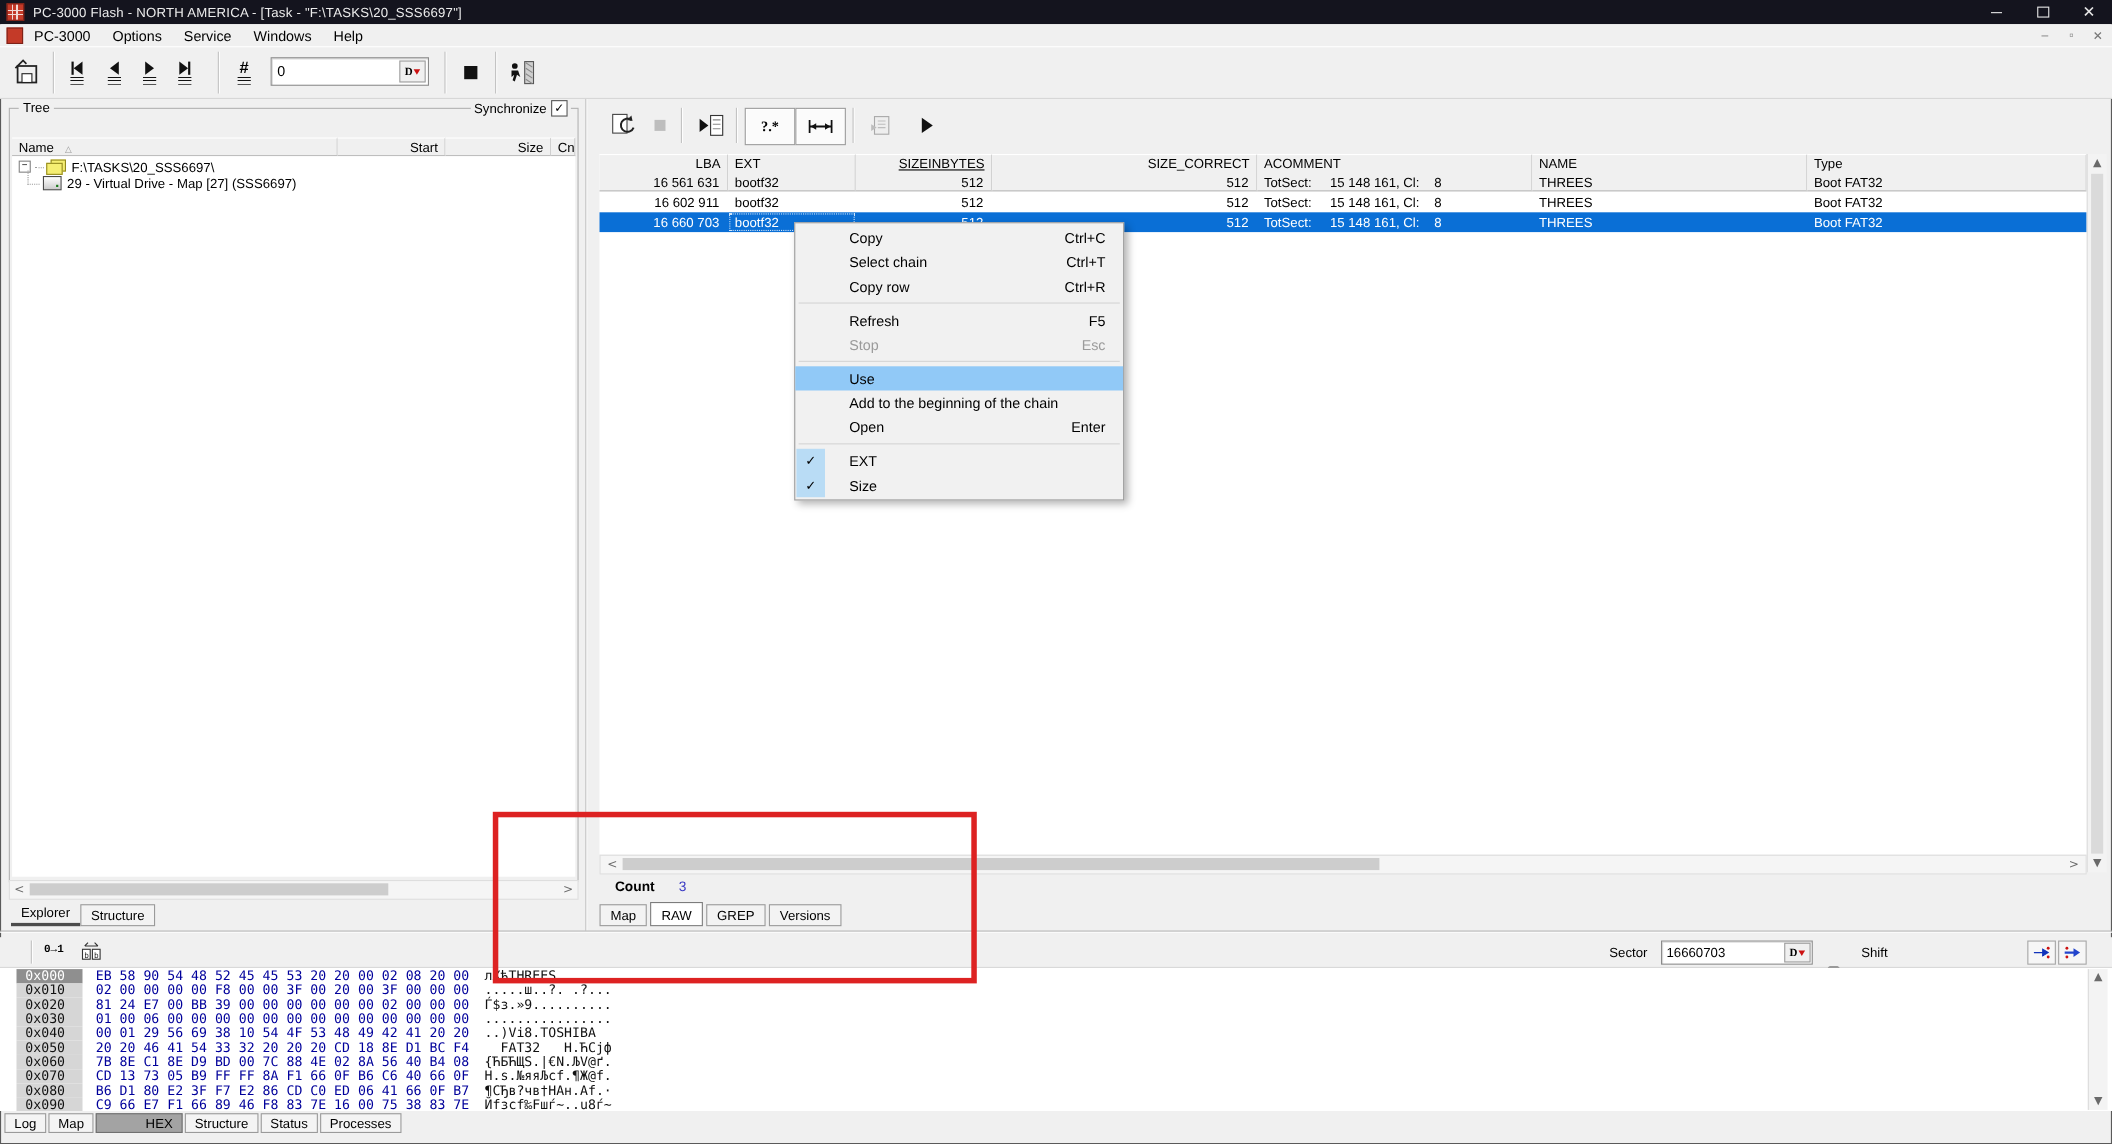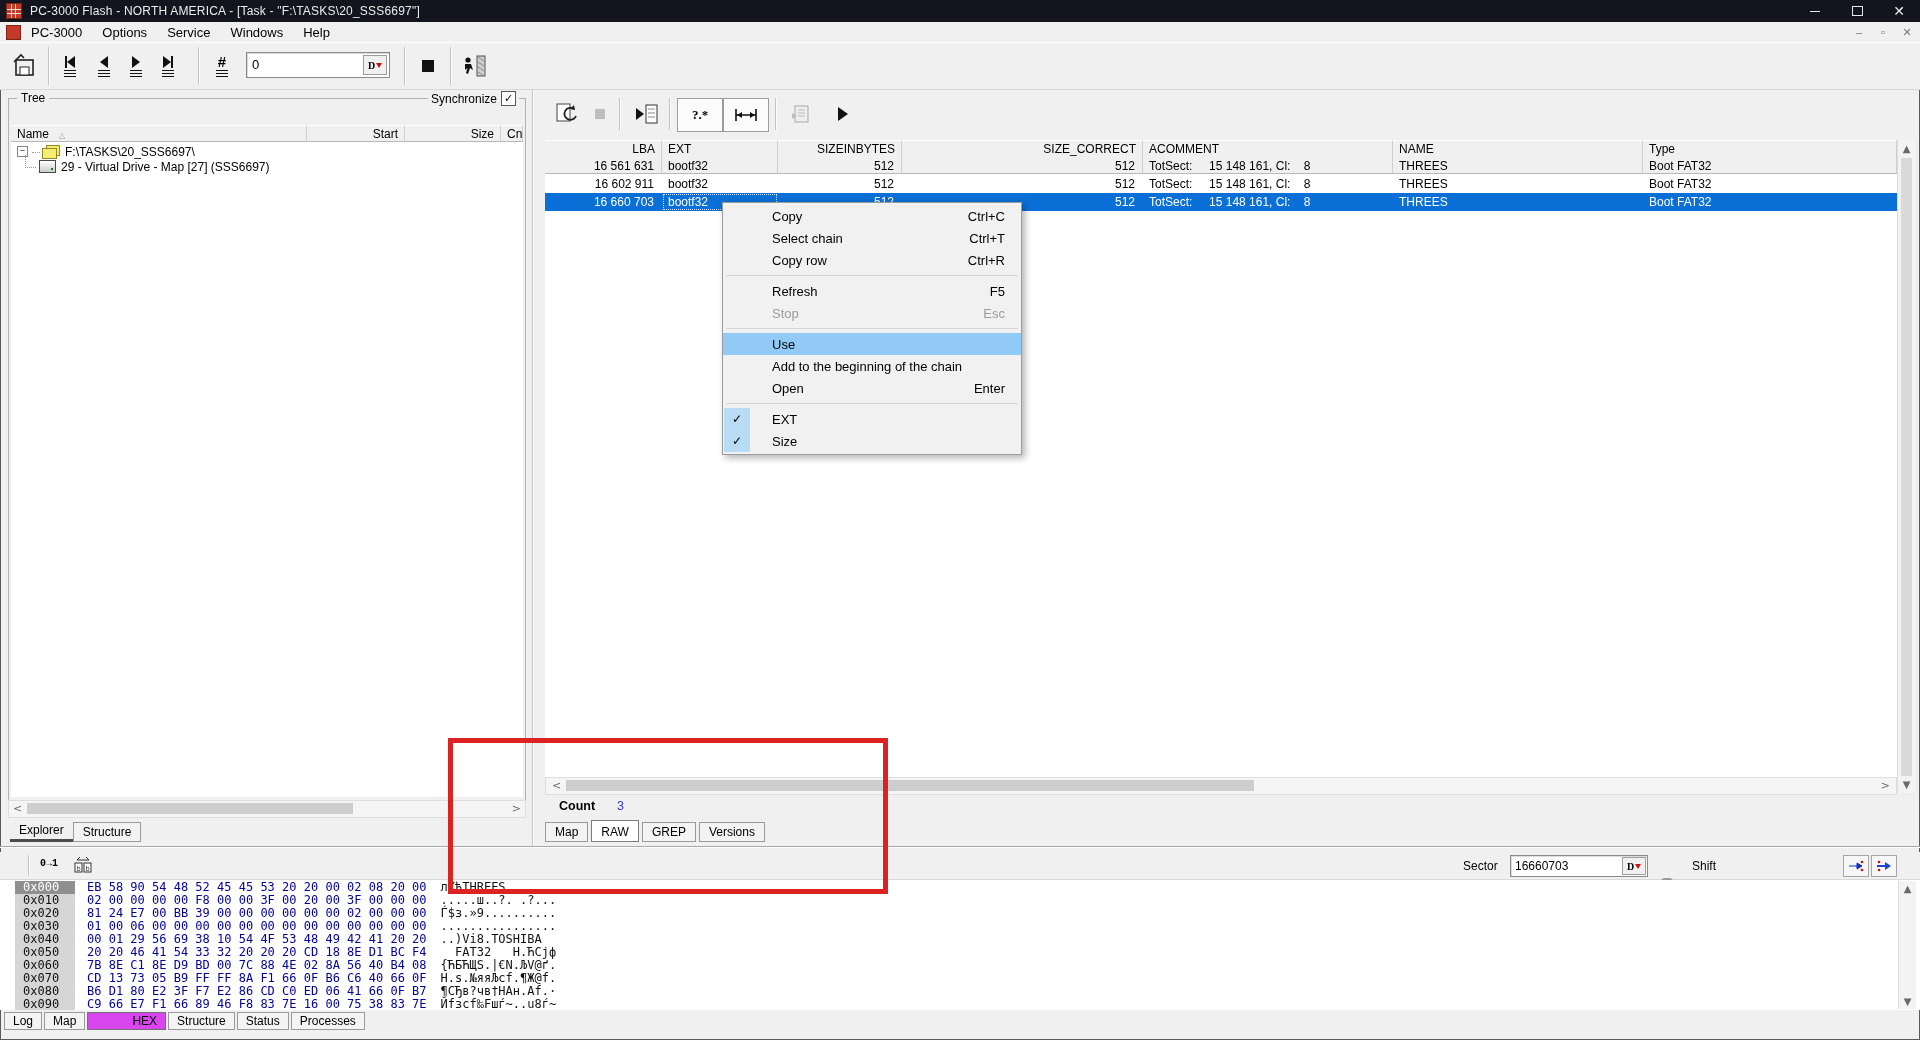--- a/index.html
+++ b/index.html
@@ -127,21 +127,21 @@
   .lock .shk{width:8px;height:7px;border:2px solid #9a9a9a;border-bottom:none;border-radius:4px 4px 0 0;margin:0 auto;}
   .lock .bod{width:12px;height:8px;background:#ddb726;border:1px solid #8a7a10;margin:0 auto;}
   .spin{position:absolute;right:2px;top:2px;width:14px;height:14px;border:1px solid #aaa;background:#f0f0f0;display:flex;flex-direction:column;align-items:center;justify-content:center;gap:2px;}
   .spin .u{width:0;height:0;border-left:3px solid transparent;border-right:3px solid transparent;border-bottom:4px solid #444;}
   .spin .d{width:0;height:0;border-left:3px solid transparent;border-right:3px solid transparent;border-top:4px solid #444;}
   .mini-ic-btn{position:absolute;top:3px;width:24px;height:20px;border:1px solid #a5a5a5;background:#f6f6f6;display:flex;align-items:center;justify-content:center;}
 
   
   #bottom-tabs{left:4px;top:1012px;}
   #bottom-tabs .tab{padding:1px 8px;margin-right:2px;background:#f4f4f4;}
-  #bottom-tabs .tab.active{background:#d946ef;border-color:#707070;padding-left:44px;}
+  #bottom-tabs .tab.active{background:#a3a3a3;border-color:#707070;padding-left:44px;}
 
   
   #annotation{left:448px;top:738px;width:430px;height:146px;border:5px solid var(--annot,#dd2222);z-index:60;pointer-events:none;}
 </style>
 </head>
 <body>
 
 <div id="root">
 
   <div id="titlebar" class="abs">
@@ -320,21 +320,21 @@
     </div>
     <div class="rbtn" style="left:284px;width:28px;">
       <div class="play-tri"></div>
     </div>
   </div>
 
   <div id="table-wrap" class="abs">
     <div id="tbl-header">
         <div class="hcell" style="width: 117px; text-align: right;">LBA</div>
         <div class="hcell" style="width: 116px; text-align: left;">EXT</div>
-        <div class="hcell" style="width: 124px; text-align: right;">SIZEINBYTES</div>
+        <div class="hcell" style="width: 124px; text-align: right; text-decoration: underline;">SIZEINBYTES</div>
         <div class="hcell" style="width: 241px; text-align: right;">SIZE_CORRECT</div>
         <div class="hcell" style="width: 250px; text-align: left;">ACOMMENT</div>
         <div class="hcell" style="width: 250px; text-align: left;">NAME</div>
         <div class="hcell" style="width: 254px; text-align: left;">Type</div>
       </div>
     <div id="tbl-rows">
         <div class="trow2" style="top: 17px;">
           <div class="cell" style="width: 117px; text-align: right;">16 561 631</div>
           <div class="cell" style="width: 116px; text-align: left;">bootf32</div>
           <div class="cell" style="width: 124px; text-align: right;">512</div>

